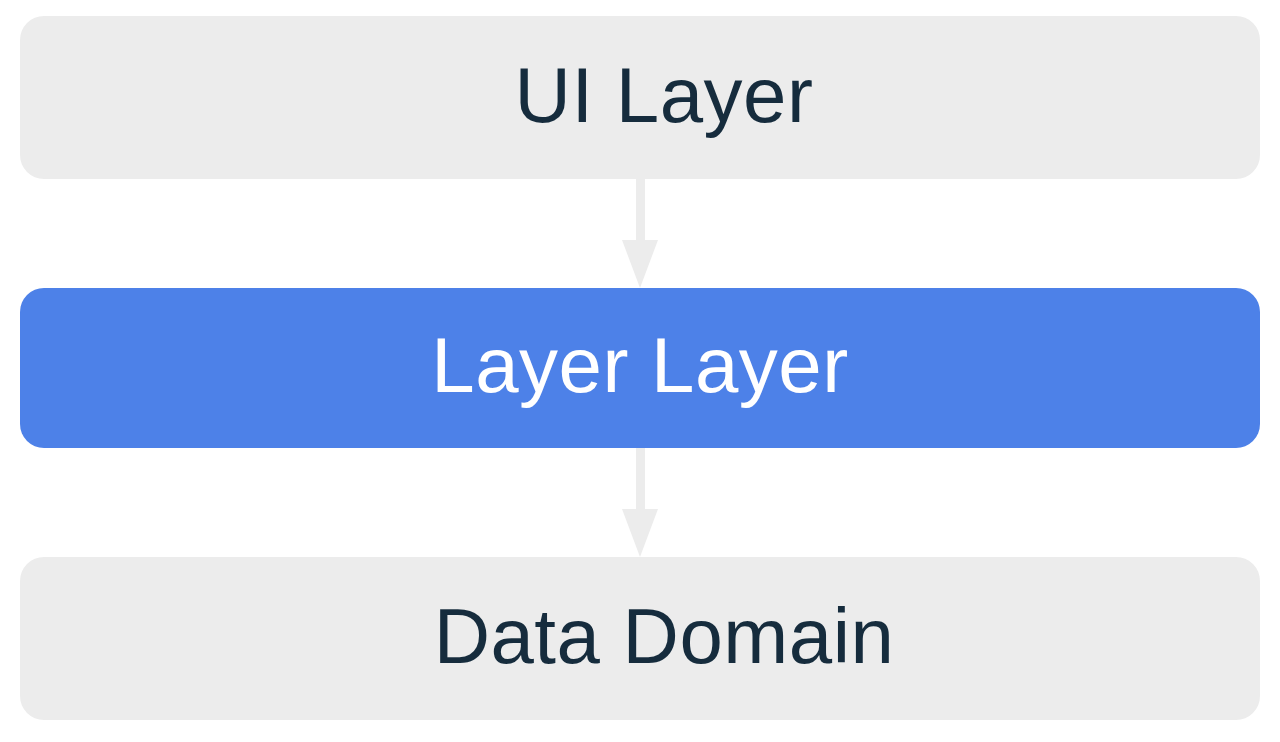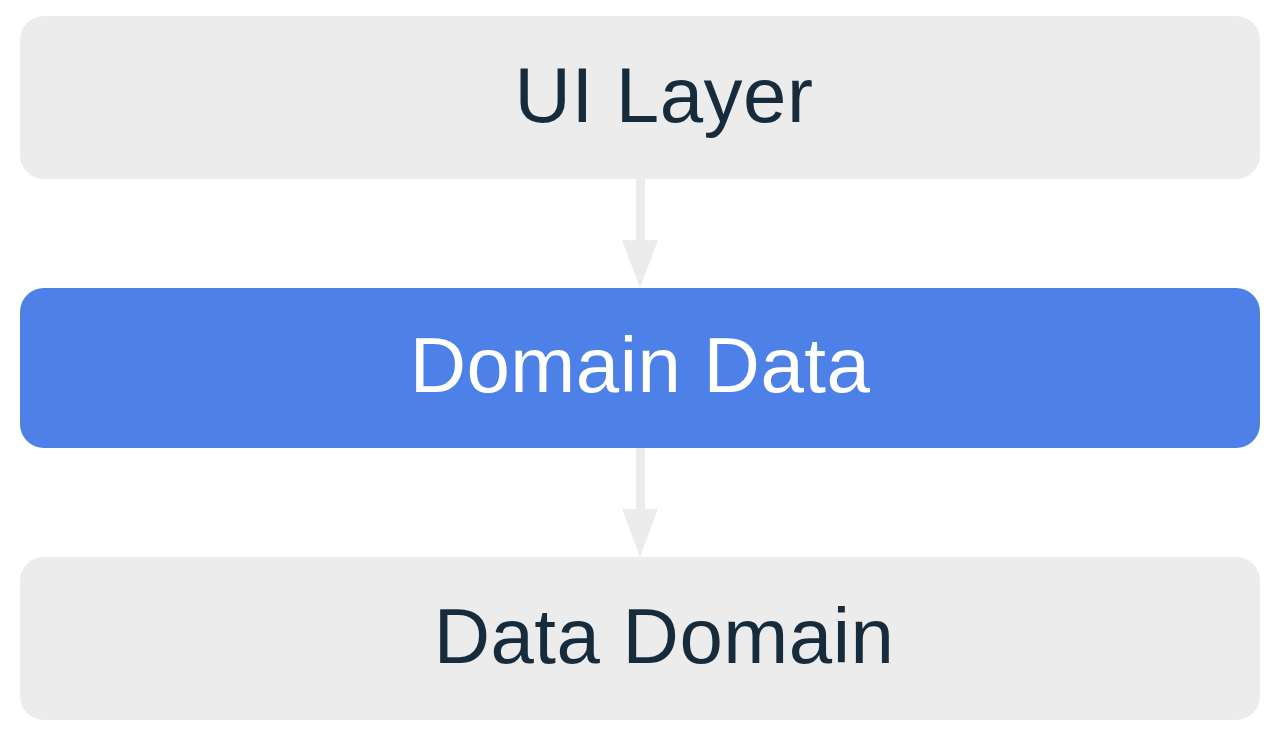--- a/index.html
+++ b/index.html
@@ -85,21 +85,21 @@
   <div class="node inactive">
     <span class="node-label">UI Layer</span>
   </div>
 
   <div class="arrow">
     <div class="arrow-shaft"></div>
     <div class="arrow-head"></div>
   </div>
 
   <div class="node active">
-    <span class="node-label">Domain Data</span>
+    <span class="node-label">Layer Layer</span>
   </div>
 
   <div class="arrow">
     <div class="arrow-shaft"></div>
     <div class="arrow-head"></div>
   </div>
 
   <div class="node inactive">
     <span class="node-label">Data Domain</span>
   </div>

